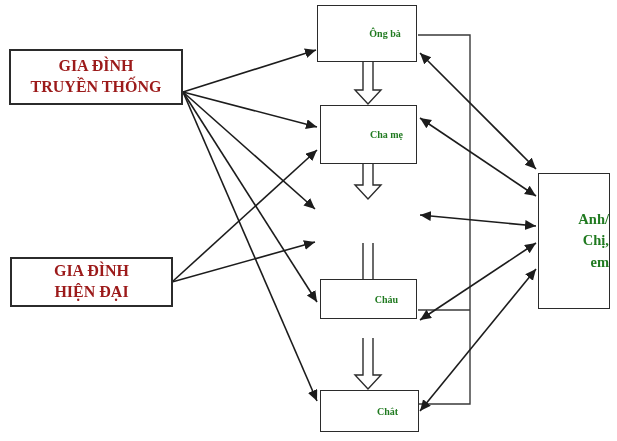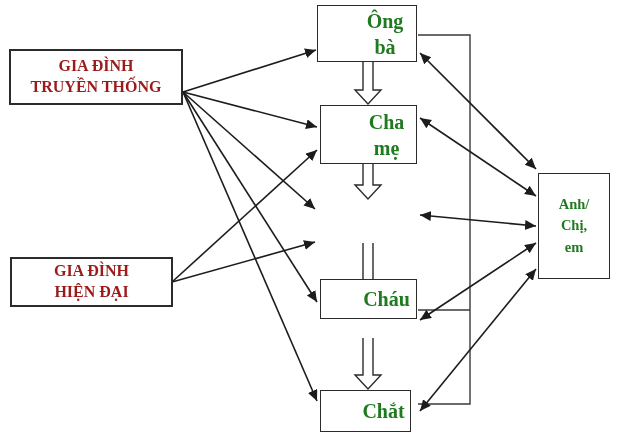--- a/index.html
+++ b/index.html
@@ -22,21 +22,21 @@
     line-height:1.3;
   }
   .left-node{
     border:2px solid #2b2b2b;
     color:#9c1a1a;
     font-size:16px;
   }
   .gen-node{
     border:1.6px solid #2b2b2b;
     color:#207a20;
-    font-size:20px;
+    font-size:10px;
     padding-left:36px;
   }
   .right-node{
     border:1.6px solid #2b2b2b;
     color:#207a20;
     font-size:14.5px;
     line-height:1.45;
   }
   .node span{display:block;}
 </style>
@@ -102,23 +102,23 @@
 
   <div class="node gen-node" style="left:320px;top:105px;width:97px;height:59px;">
     <span>Cha mẹ</span>
   </div>
 
 
   <div class="node gen-node" style="left:320px;top:279px;width:97px;height:40px;">
     <span>Cháu</span>
   </div>
 
-  <div class="node gen-node" style="left:320px;top:390px;width:91px;height:42px;">
+  <div class="node gen-node" style="left:320px;top:390px;width:99px;height:42px;">
     <span>Chắt</span>
   </div>
 
-  <div class="node right-node" style="left:538px;top:173px;width:72px;height:106px;">
+  <div class="node right-node" style="left:538px;top:173px;width:72px;height:136px;align-items:flex-end;">
     <span>Anh/</span>
     <span>Chị,</span>
     <span>em</span>
   </div>
 
 </div>
 
 </body></html>

